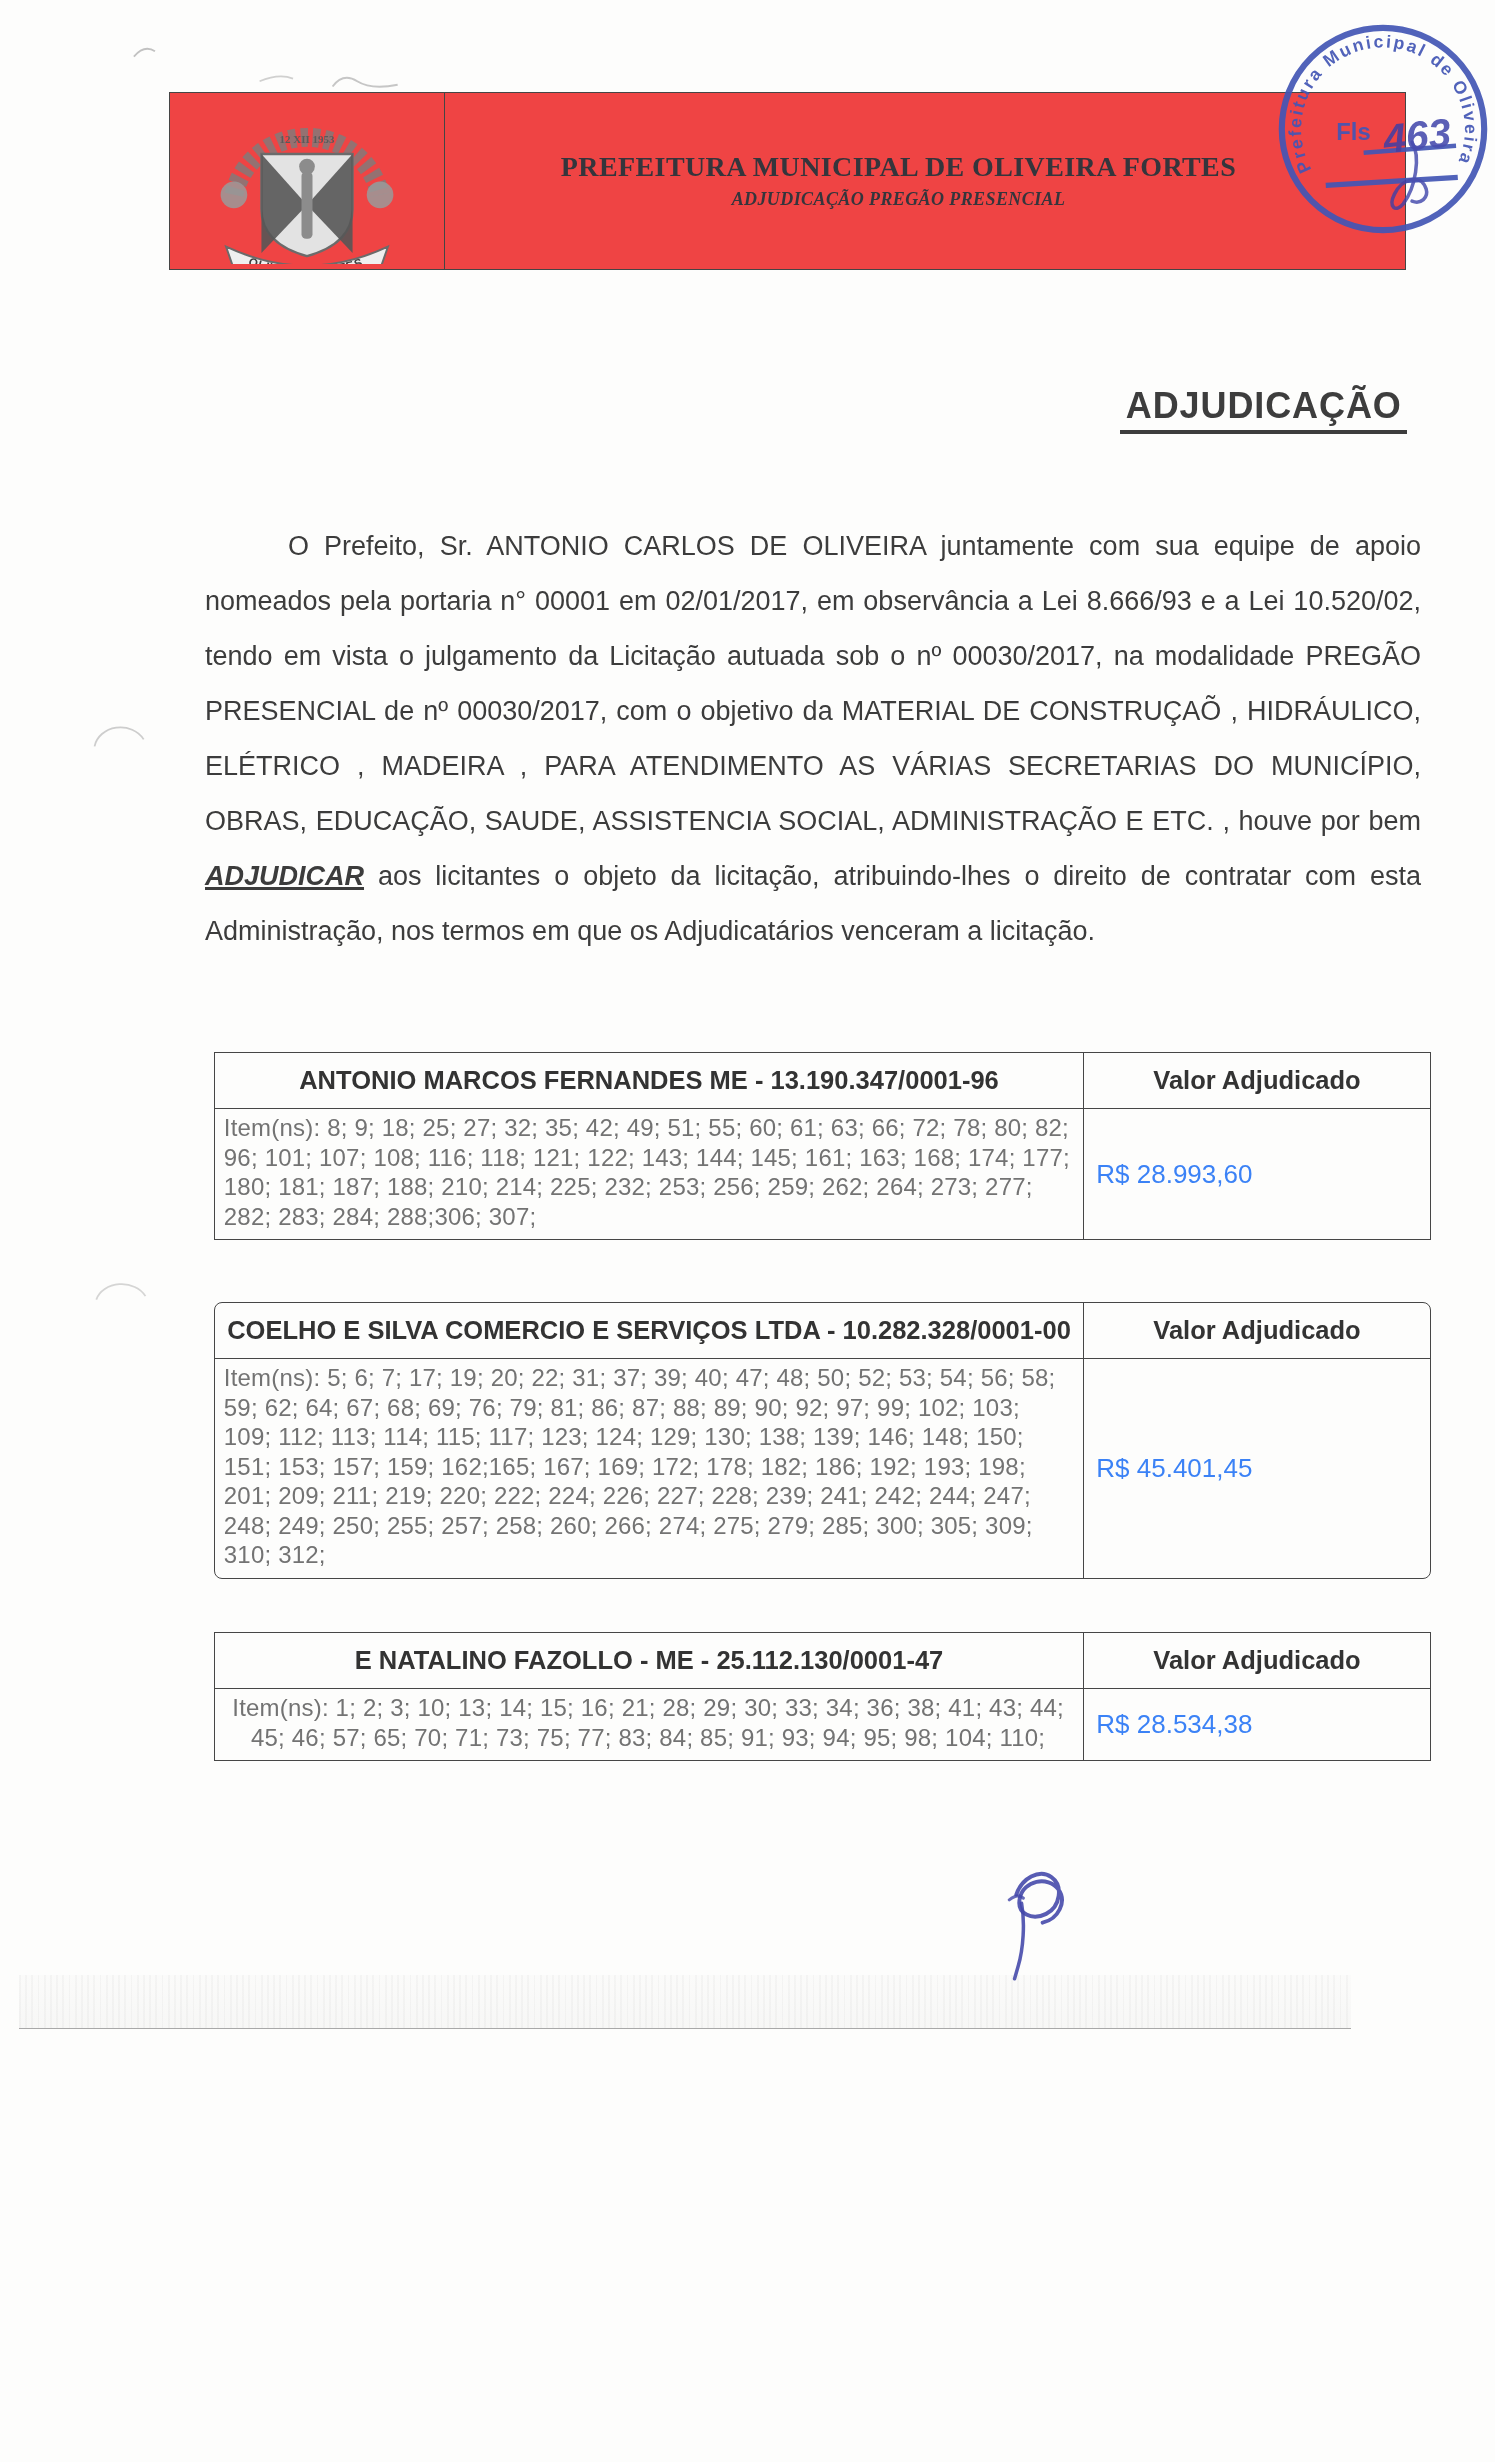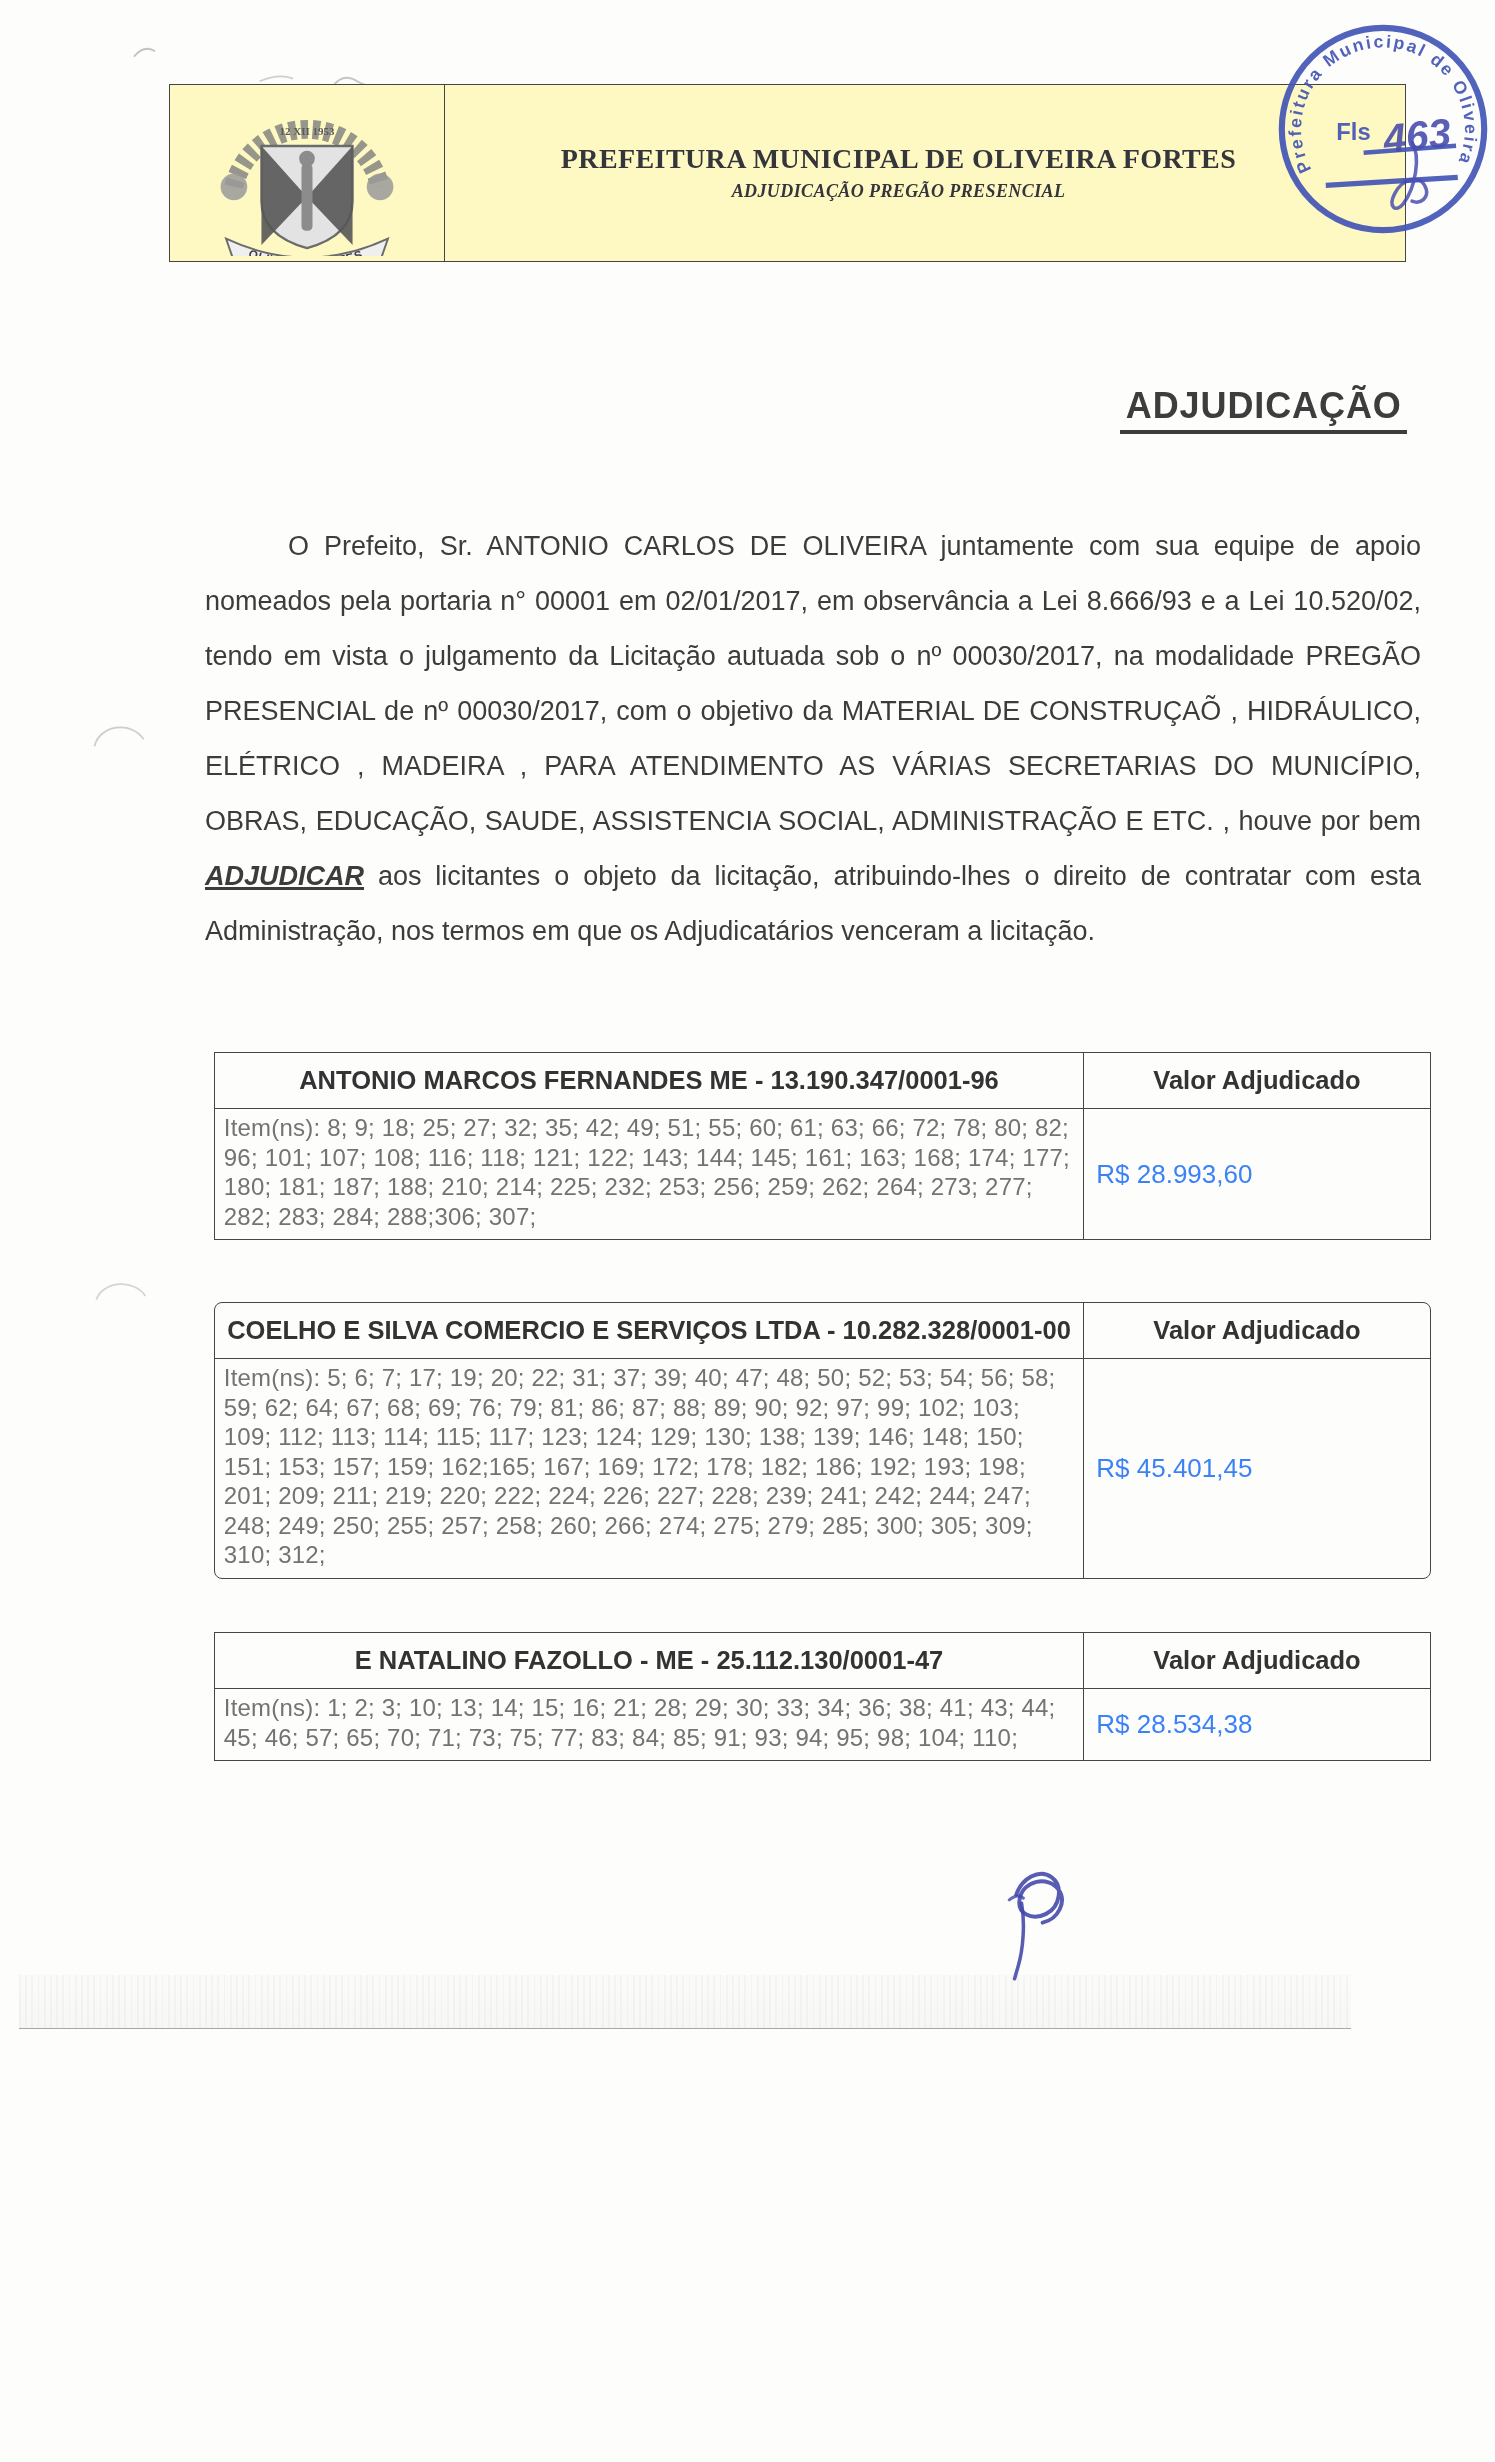--- a/index.html
+++ b/index.html
@@ -4,22 +4,22 @@
 <style>
   html,body{margin:0;padding:0;background:#ffffff;}
   .page{
     position:relative; width:1495px; height:2462px; overflow:hidden;
     background:#fdfdfc;
     font-family:"Liberation Sans", sans-serif;
     color:#3a3a3a;
   }
   
   .header-box{
-    position:absolute; left:169px; top:84px; width:1235px; height:176px;
-    border:1.8px solid #454545; display:flex; background:#fef9c3;
+    position:absolute; left:169px; top:92px; width:1235px; height:176px;
+    border:1.8px solid #454545; display:flex; background:#ef4444;
   }
   .logo-cell{
     width:274px; border-right:1.8px solid #454545;
     display:flex; align-items:center; justify-content:center;
   }
   .title-cell{
     flex:1; display:flex; flex-direction:column; align-items:center; justify-content:center;
     font-family:"Liberation Serif", serif; font-weight:bold; color:#35353c;
     padding-right:53px;
   }
@@ -56,21 +56,21 @@
   }
   .items-cell{
     font-size:24px; line-height:29.5px; padding:4.4px 10.6px 8px 8.8px; color:#737373;
     letter-spacing:0.2px;
   }
   .value-cell{
     display:flex; align-items:center; padding-left:12.3px; font-size:26px; color:#3b82f6;
   }
   .tbl-1{ top:1052px; }
   .tbl-2{ top:1302px;border-radius:8px; }
-  .tbl-3{ top:1632px; }
+  .tbl-3{ top:1632px;text-align:center; }
   
   .pencil-marks{ position:absolute; left:53px; top:16px; }
   .margin-arc-1{ position:absolute; left:84px; top:704px; }
   .margin-arc-2{ position:absolute; left:84px; top:1259px; }
   .paraph{ position:absolute; left:983px; top:1854px; }
   .scan-band{
     position:absolute; left:19.3px; top:1975px; width:1332px; height:53px;
     background:
       repeating-linear-gradient(90deg, rgba(120,120,120,.05) 0 1.8px, rgba(255,255,255,0) 1.8px 6.2px),
       linear-gradient(rgba(150,150,150,.02), rgba(150,150,150,.06));

